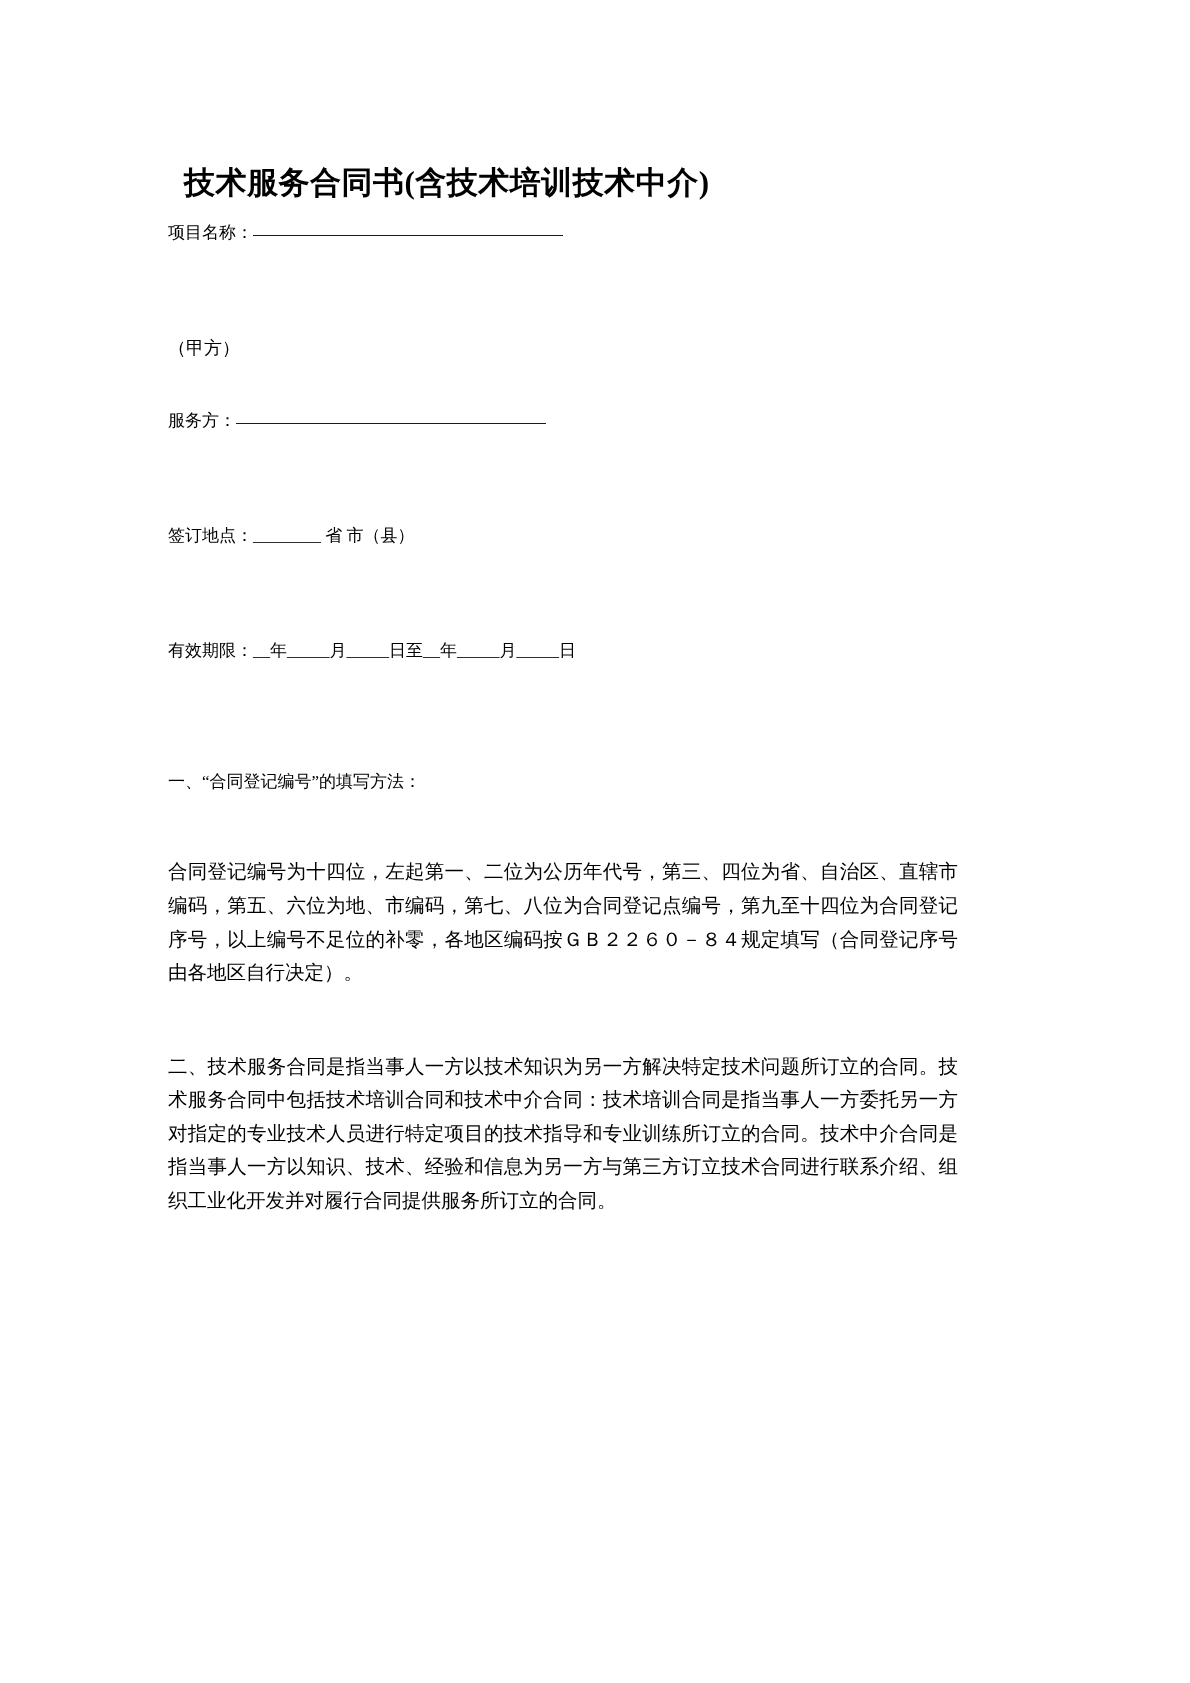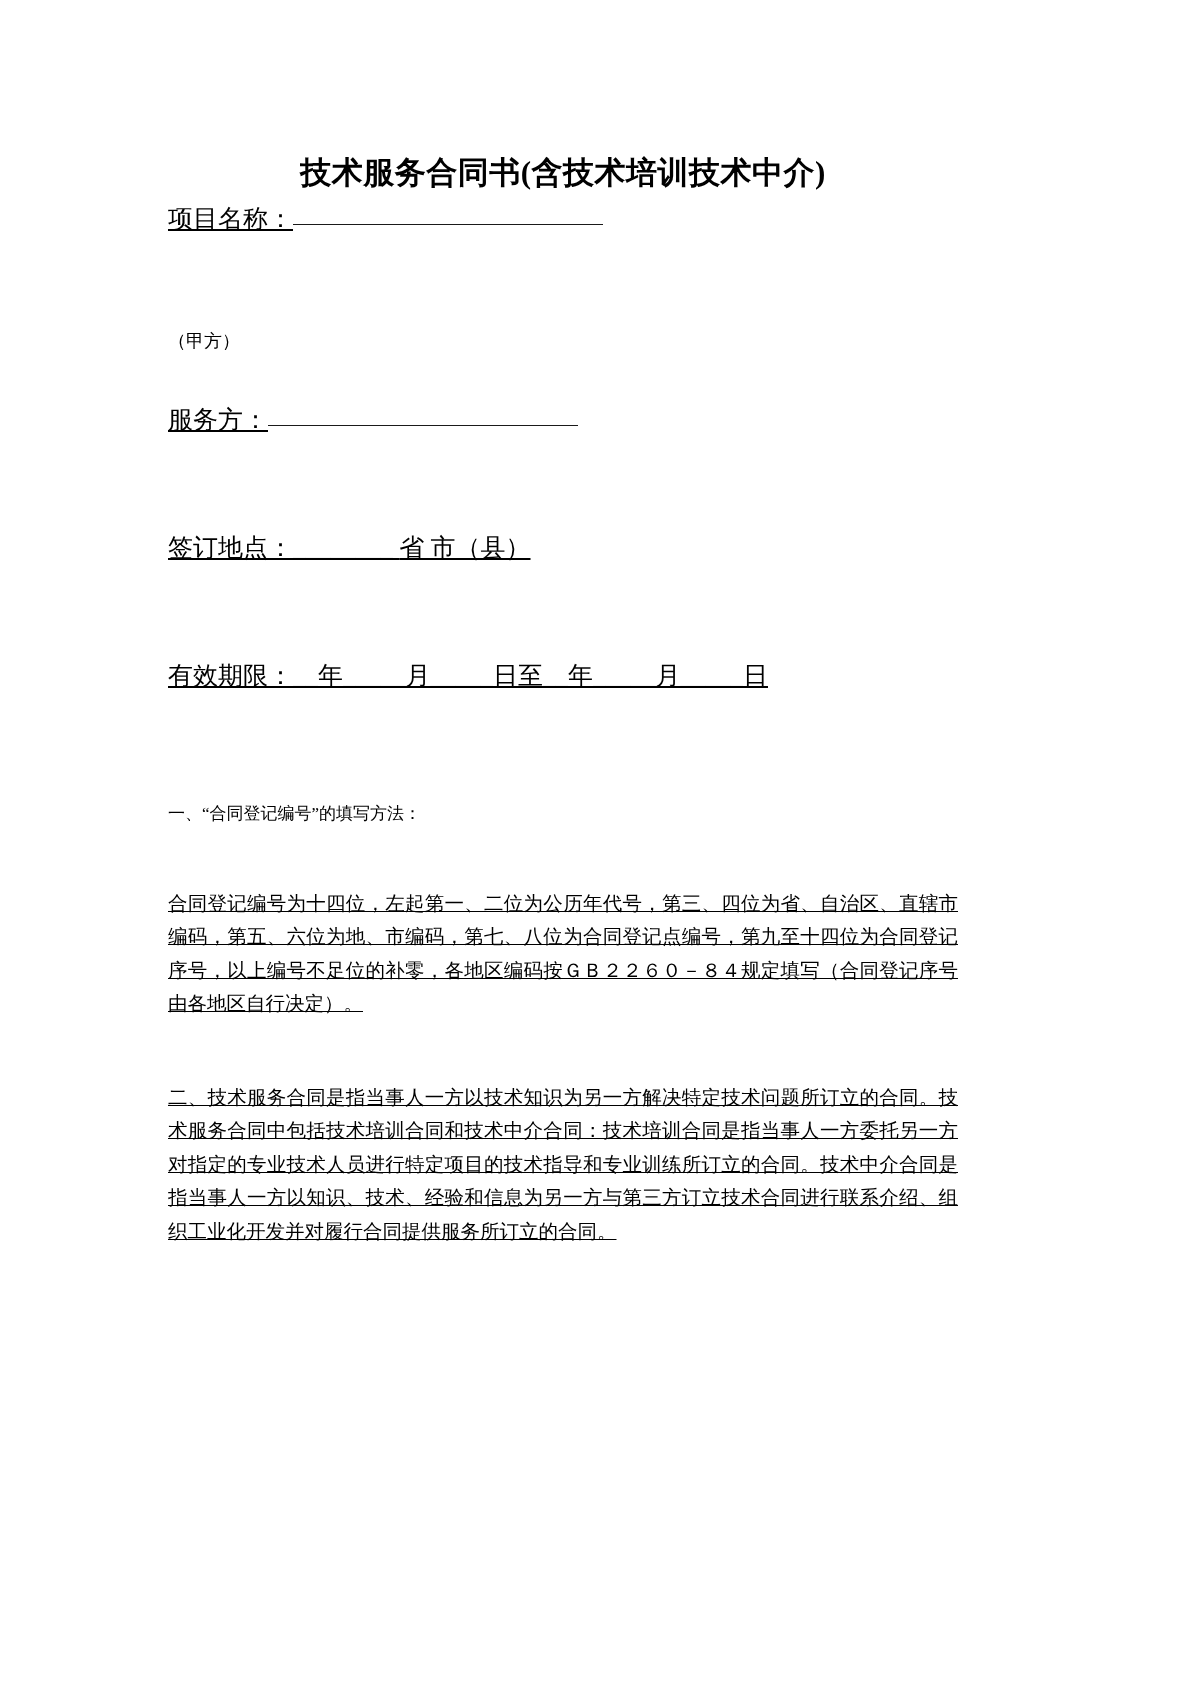--- a/index.html
+++ b/index.html
@@ -25,34 +25,33 @@
     left: 168px;
     top: 0;
     width: 790px;
   }
 
   
   .doc-title {
     font-size: 31px;
     font-weight: bold;
     line-height: 1.25;
-    text-align: center;
-    margin: 6px;
+    text-align: left;
+    margin: 16px;
     padding-top: 148px;
     letter-spacing: 0.5px;
     white-space: nowrap;
   }
 
   
   .field-row {
-    font-size: 25px;
+    font-size: 17px;
     line-height: 1.6;
     white-space: nowrap;
     margin: 0;
-    text-decoration: underline;
   }
   .rule {
     display: inline-block;
     border-bottom: 1.4px solid #1a1a1a;
     vertical-align: 2px;
   }
   .rule-long  { width: 318px; }
   .rule-long2 { width: 310px; }
   .rule-name  { width: 310px; }
   .gap-md  { height: 44px; }
@@ -82,21 +81,20 @@
   }
 
   
   .body-para {
     font-size: 19.5px;
     line-height: 1.72;
     margin: 0;
     text-align: justify;
     text-justify: inter-character;
     word-break: break-all;
-    text-decoration: underline;
   }
 </style>
 </head>
 <body>
 
 <div class="page">
   <div class="content">
 
     <h1 class="doc-title">技术服务合同书(含技术培训技术中介)</h1>
 

